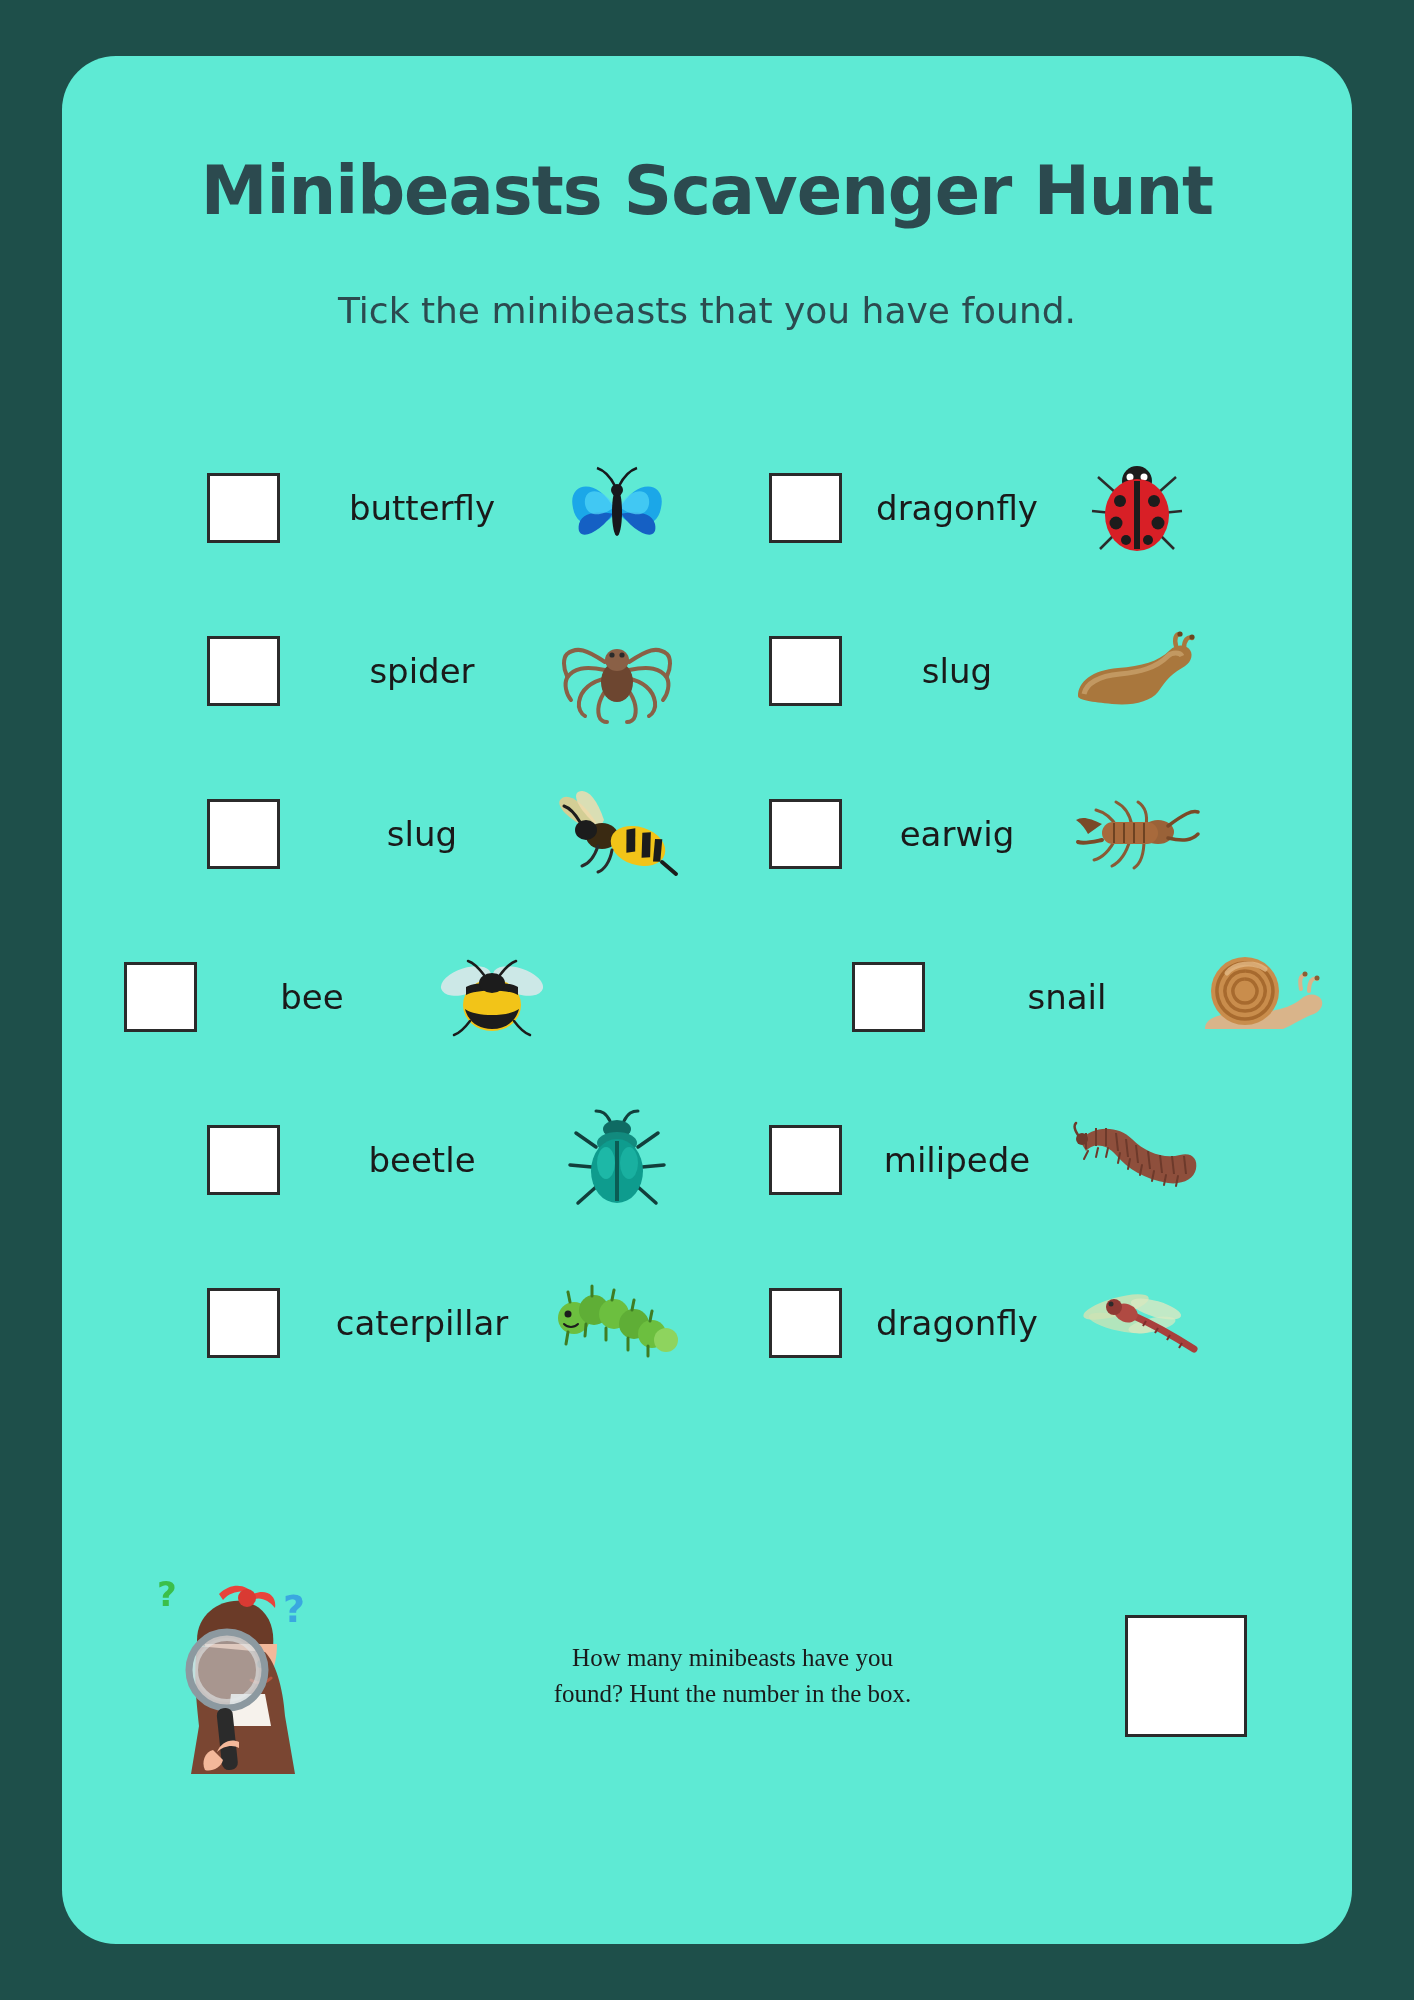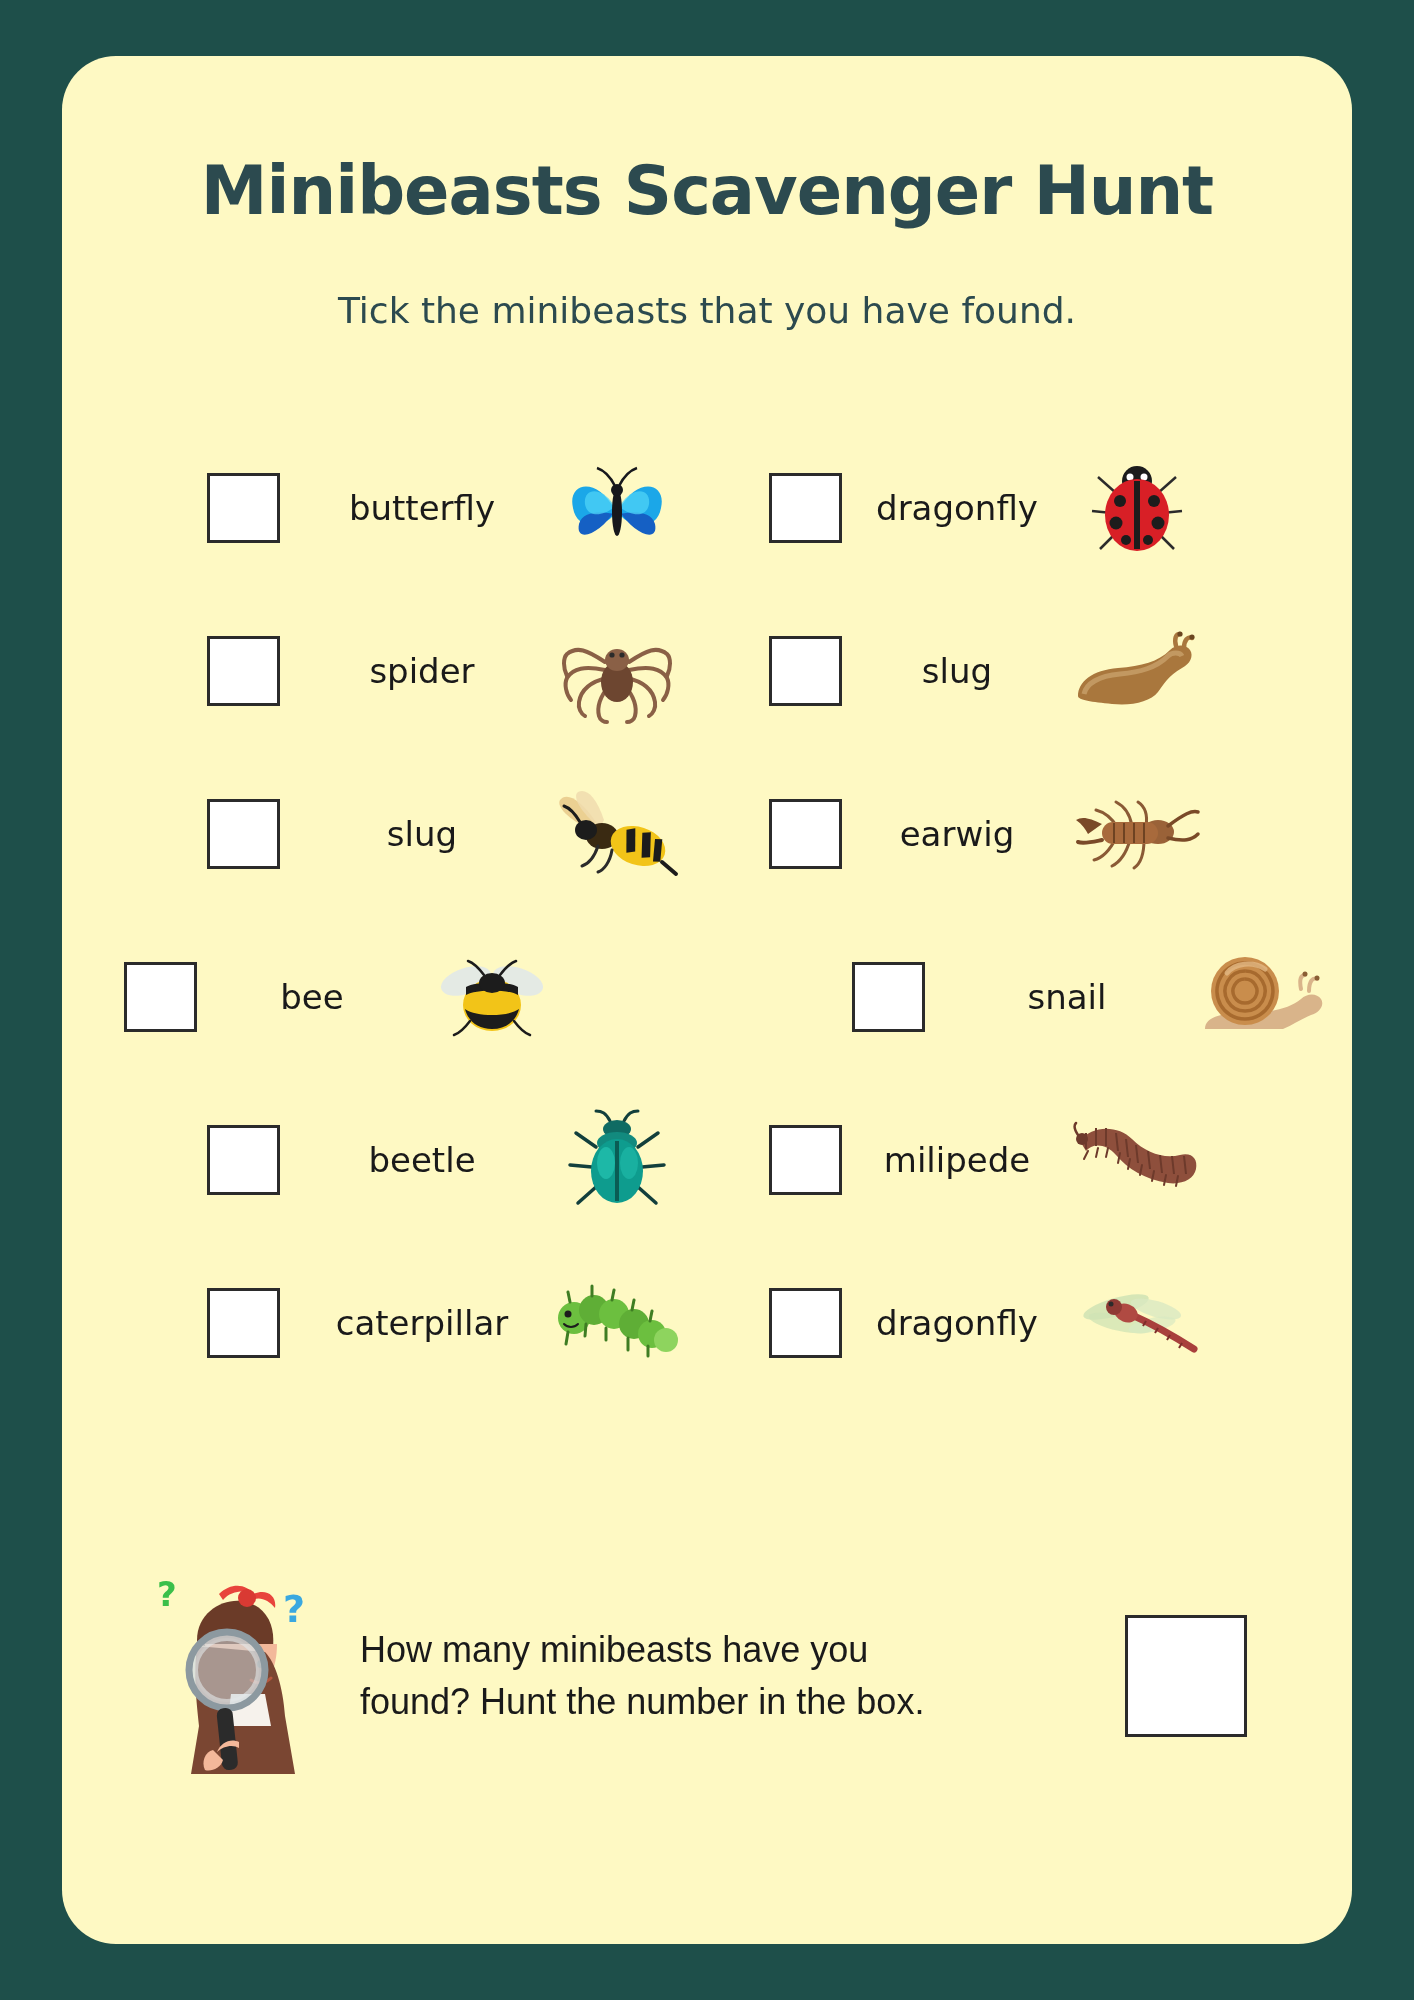--- a/index.html
+++ b/index.html
@@ -13,21 +13,21 @@
     font-family: "Liberation Sans", sans-serif;
     overflow: hidden;
   }
 
   .page {
     position: absolute;
     left: 62px;
     top: 56px;
     width: 1290px;
     height: 1888px;
-    background: #fef9c3;
+    background: #5eead4;
     border-radius: 54px;
     box-sizing: border-box;
   }
 
   .title {
     text-align: center;
     margin: 0;
     padding-top: 96px;
     font-size: 67px;
     font-weight: bold;
@@ -110,25 +110,25 @@
     height: 230px;
     margin-left: 68px;
     flex: 0 0 auto;
     display: flex;
     align-items: center;
     justify-content: center;
   }
 
   .footer-text {
     flex: 1 1 auto;
-    text-align: left;
-    font-size: 36px;
+    text-align: center;
+    font-size: 25px;
     line-height: 1.45;
     color: #1a1a1a;
-    font-family: Liberation Sans, sans-serif;
+    font-family: Liberation Serif, serif;
     padding-right: 20px;
   }
 
   .footer-box {
     width: 122px;
     height: 122px;
     border: 3px solid #2b2b2b;
     box-sizing: border-box;
     margin-right: 105px;
     flex: 0 0 auto;

